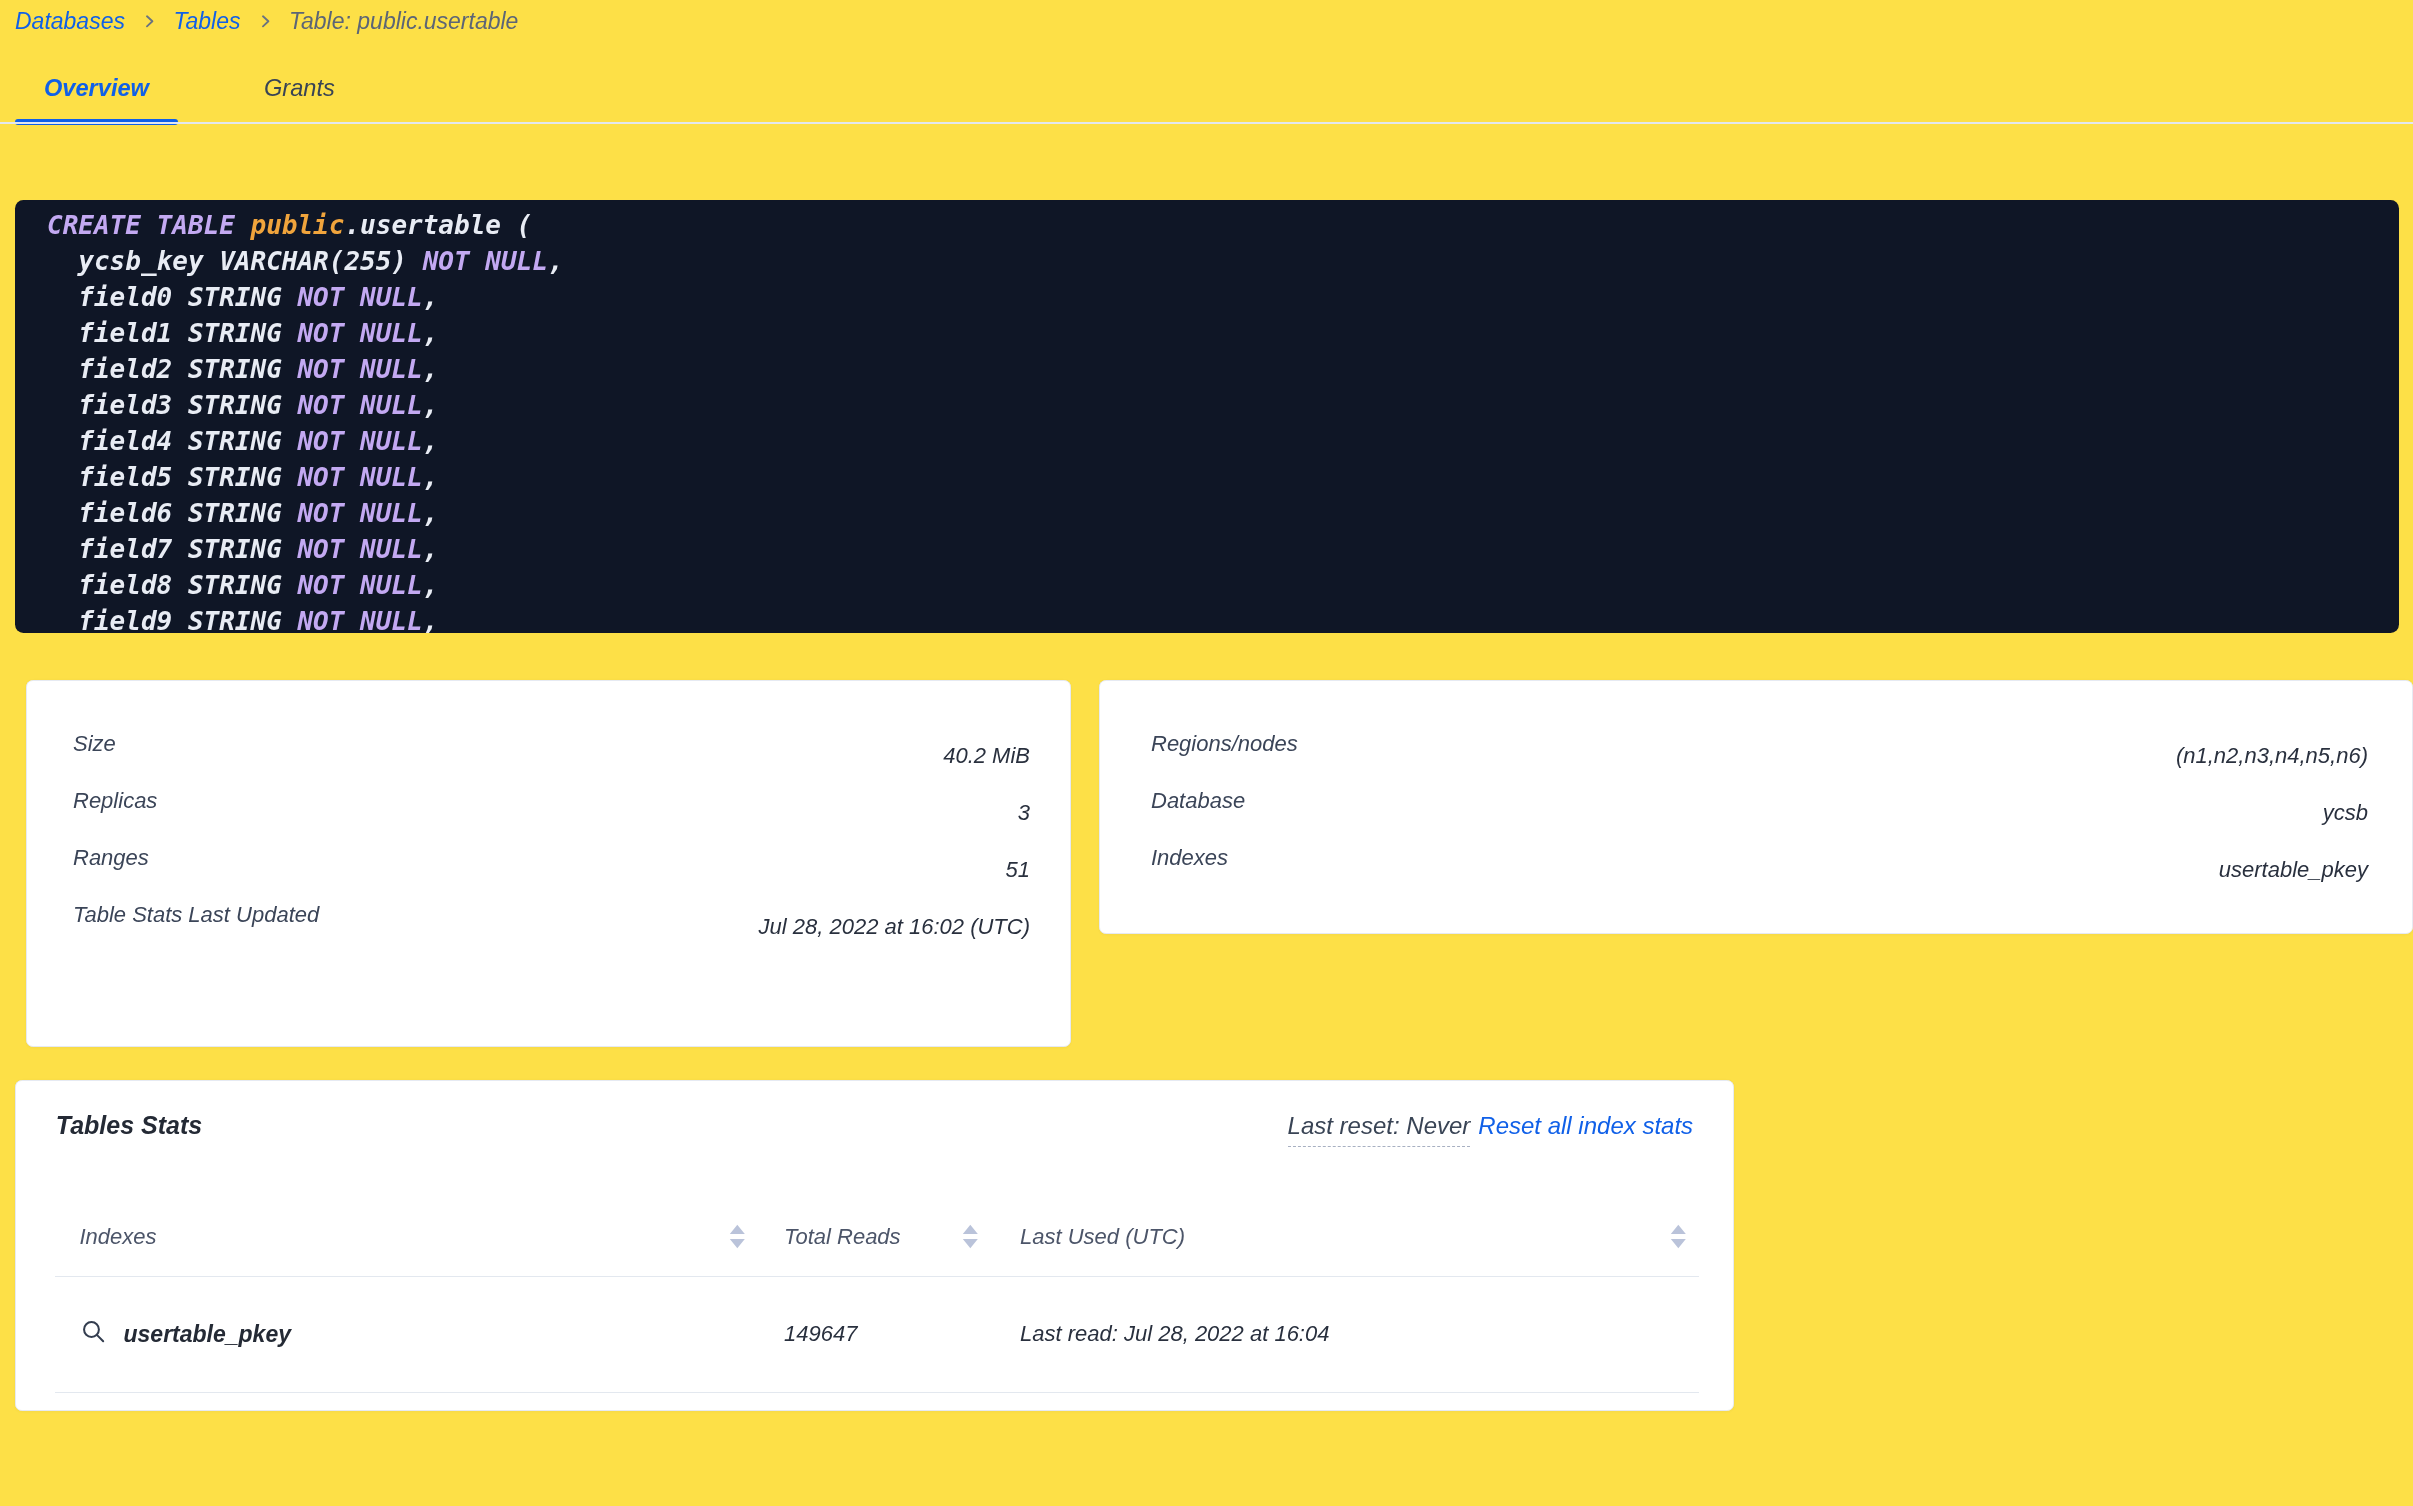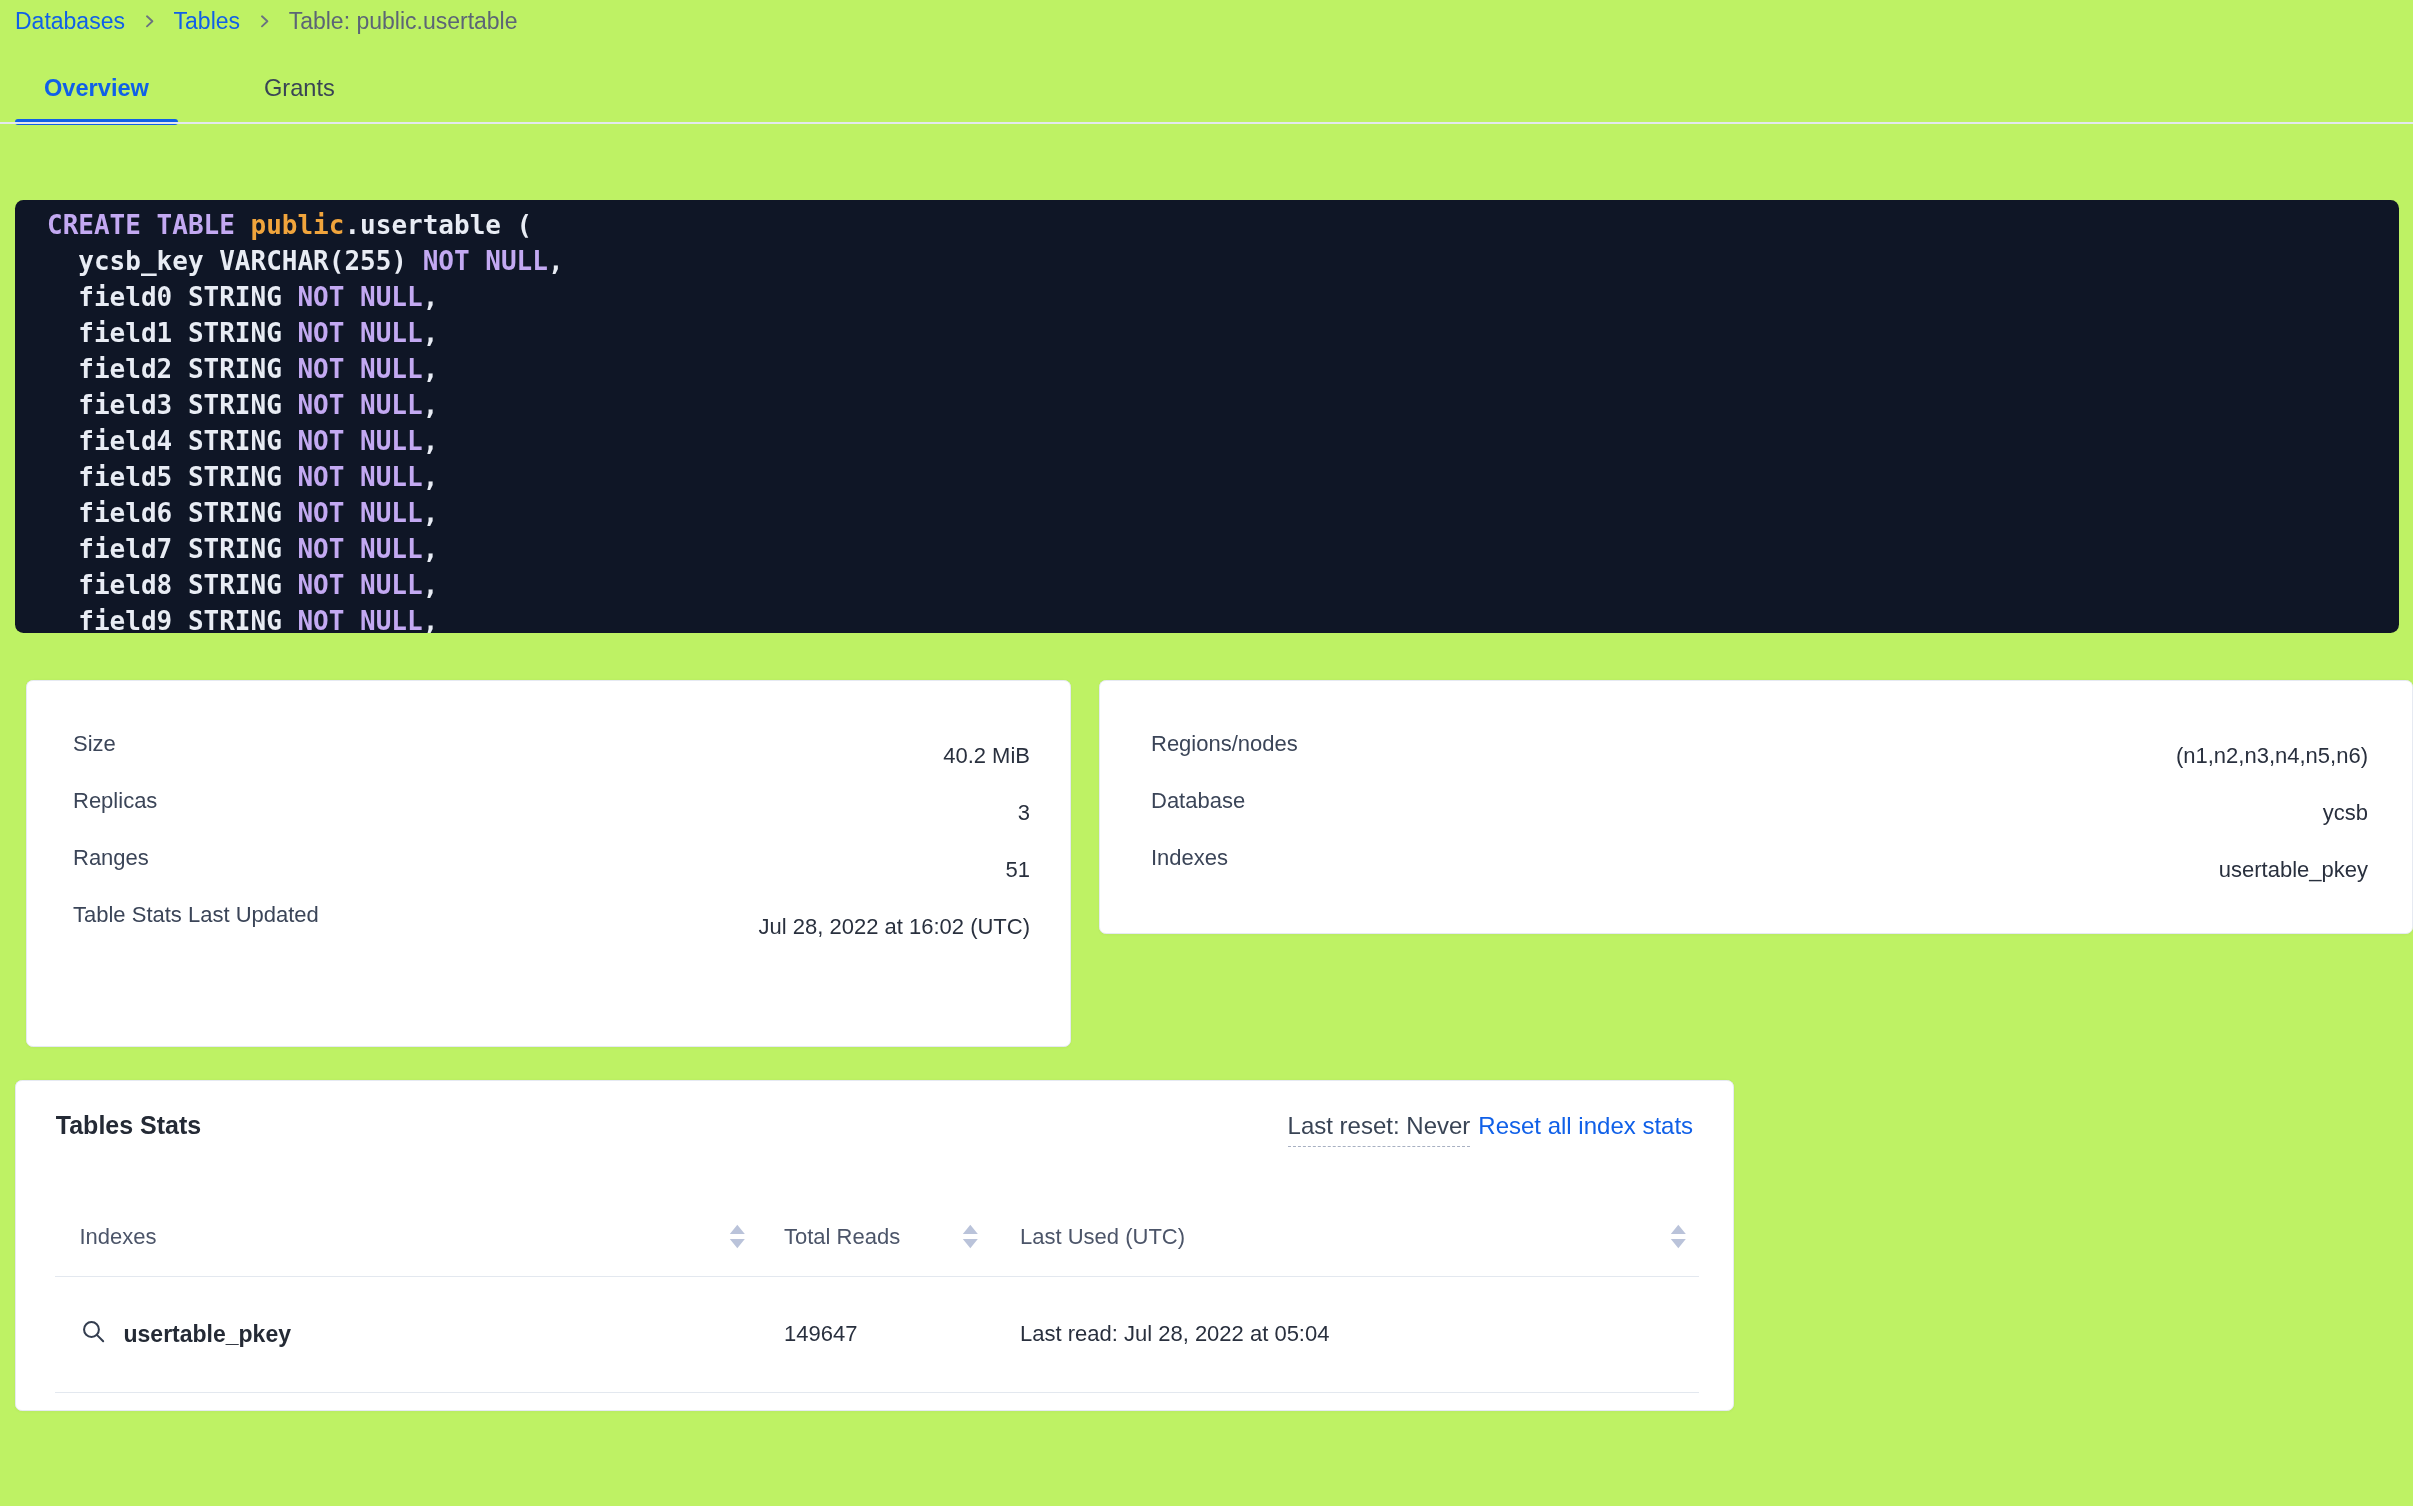--- a/index.html
+++ b/index.html
@@ -1,23 +1,24 @@
 <!DOCTYPE html>
 <html style="font-size:13.5px"><head>
 <meta charset="utf-8">
 <style>
   * { margin:0; padding:0; box-sizing:border-box; }
   html,body { background:#F4F6FB; }
   .page {
     position:relative;
     width:2413px; height:1506px;
     overflow:hidden;
-    background:#bef264;
+    background:#fde047;
     font-family:"Liberation Sans","DejaVu Sans",sans-serif;
     color:#2B3547;
+    font-style:italic;
   }
   .content { padding-left:15px; }
 
   
   .breadcrumb { display:flex; align-items:center; gap:15px; padding-top:8.4px; height:35px; font-size:23px; }
   .crumb-link { color:#1060E8; text-decoration:none; cursor:pointer; }
   .crumb-sep { display:flex; align-items:center; }
   .crumb-current { color:#5C6576; }
 
   
@@ -210,21 +211,21 @@
         <div id="idx-rows">
             <div class="idx-grid idx-row">
               <div class="idx-name-cell">
                 <span><svg width="27" height="27" viewBox="0 0 24 24" fill="none">
                     <circle cx="10.2" cy="10.2" r="6.6" stroke="#333D4F" stroke-width="1.8"></circle>
                     <line x1="15.2" y1="15.2" x2="20.6" y2="20.6" stroke="#333D4F" stroke-width="1.8" stroke-linecap="round"></line>
                   </svg></span>
                 <span class="idx-name">usertable_pkey</span>
               </div>
               <div>149647</div>
-              <div>Last read: Jul 28, 2022 at 05:04</div>
+              <div>Last read: Jul 28, 2022 at 16:04</div>
             </div>
           </div>
       </div>
     </div>
 
   </div>
 </div>
 
 
 </body></html>

